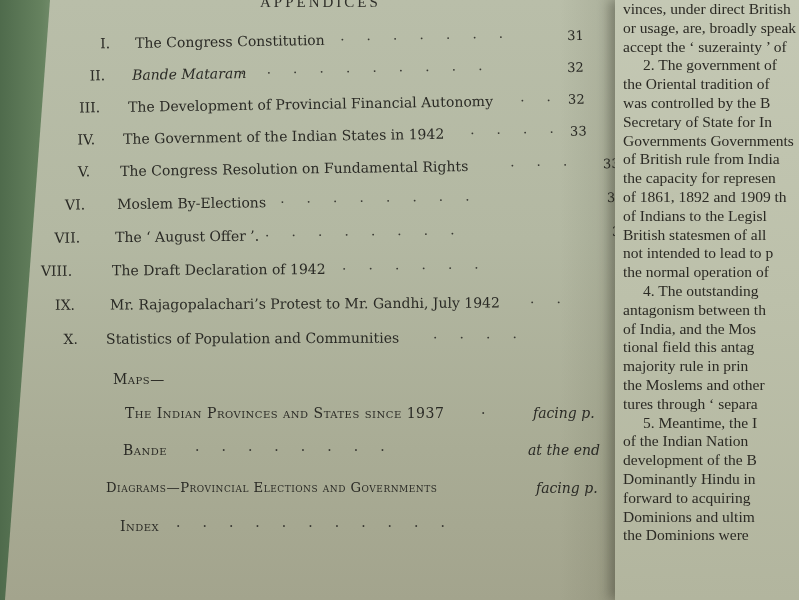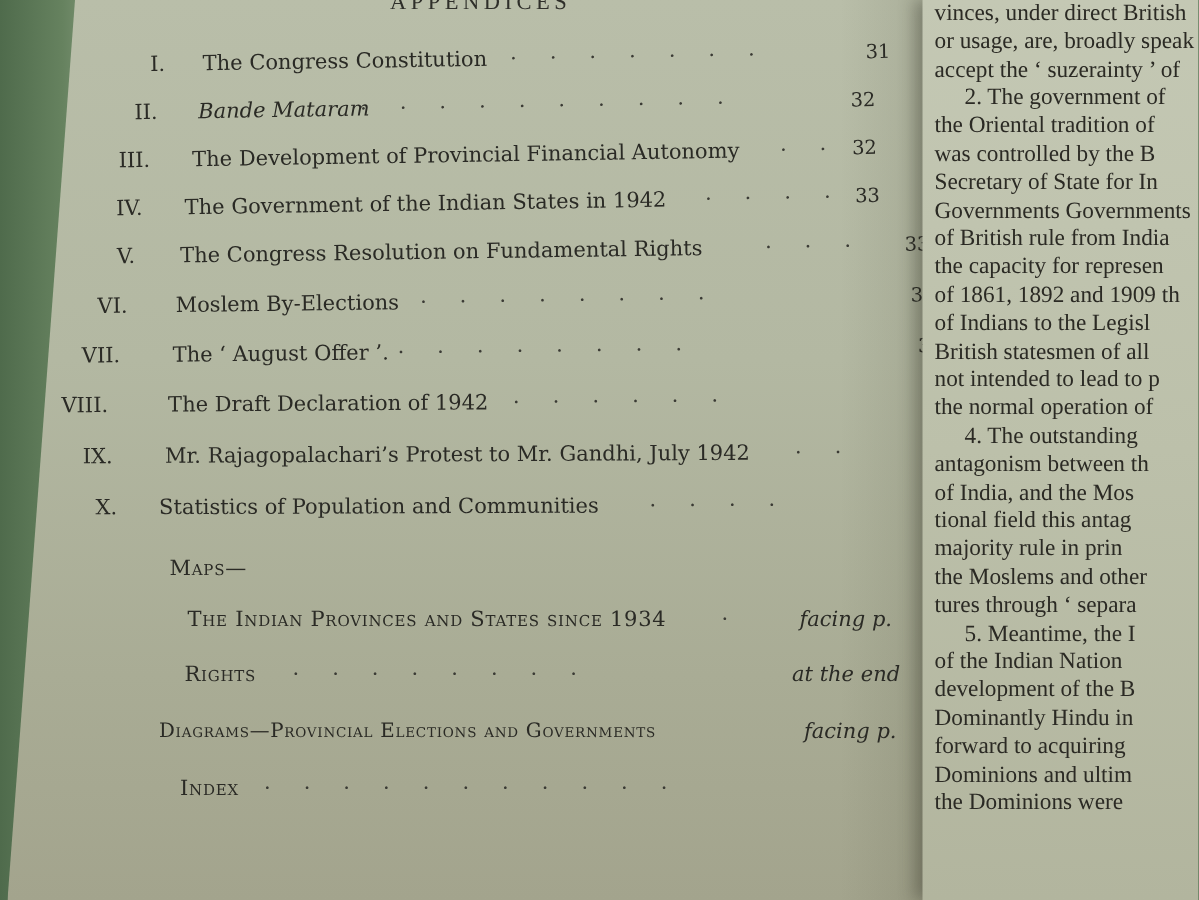--- a/index.html
+++ b/index.html
@@ -68,21 +68,21 @@
 
 <div class="page"></div>
 <div class="page-shade"></div>
 
 <div class="title">APPENDICES</div>
 
 <div class="entry" style="left:60px;top:36px;transform:rotate(-0.9deg);">
   <span class="numeral" style="left:0;">I.</span>
   <span class="label" style="left:75px;">The Congress Constitution</span>
   <span class="dots" style="left:280px;">·······</span>
-  <span class="pageno" style="left:507px;margin-left:10px;">31</span>
+  <span class="pageno" style="left:507px;">31</span>
 </div>
 
 <div class="entry" style="left:55px;top:68px;transform:rotate(-0.9deg);">
   <span class="numeral" style="left:0;">II.</span>
   <span class="label italic" style="left:77px;">Bande Mataram</span>
   <span class="dots" style="left:185px;">··········</span>
   <span class="pageno" style="left:512px;">32</span>
 </div>
 
 <div class="entry" style="left:50px;top:100px;transform:rotate(-0.9deg);">
@@ -137,28 +137,28 @@
 <div class="entry" style="left:28px;top:331px;transform:rotate(-0.2deg);">
   <span class="numeral" style="left:0;">X.</span>
   <span class="label" style="left:78px;">Statistics of Population and Communities</span>
   <span class="dots" style="left:405px;">····</span>
   <span class="pageno" style="left:587px;">33</span>
 </div>
 
 <div class="entry smallcaps" style="left:113px;top:371px;">Maps—</div>
 
 <div class="entry" style="left:125px;top:405px;">
-  <span class="label smallcaps" style="left:0;">The Indian Provinces and States since 1934</span>
+  <span class="label smallcaps" style="left:0;">The Indian Provinces and States since 1937</span>
   <span class="dots" style="left:356px;">·</span>
   <span class="facing" style="left:408px;top:0;">facing p.</span>
   <span class="pageno" style="left:502px;">2</span>
 </div>
 
 <div class="entry" style="left:123px;top:442px;">
-  <span class="label smallcaps" style="left:0;">Rights</span>
+  <span class="label smallcaps" style="left:0;">Bande</span>
   <span class="dots" style="left:72px;">········</span>
   <span class="facing" style="left:405px;top:0;">at the end</span>
 </div>
 
 <div class="entry" style="left:106px;top:480px;">
   <span class="label smallcaps" style="left:0;font-size:13.2px;">Diagrams—Provincial Elections and Governments</span>
   <span class="facing" style="left:430px;top:0;">facing p.</span>
   <span class="pageno" style="left:522px;">2</span>
 </div>
 

